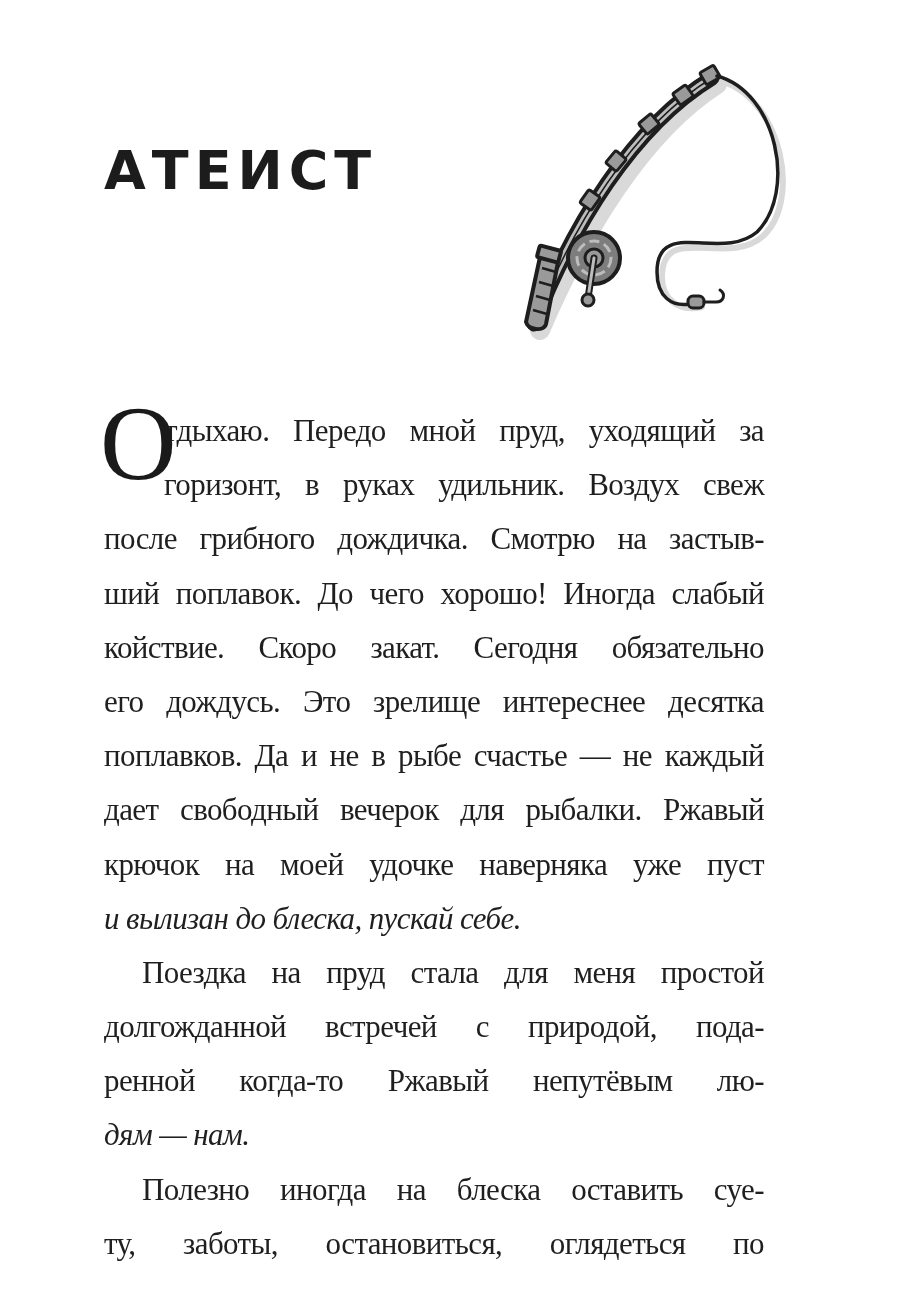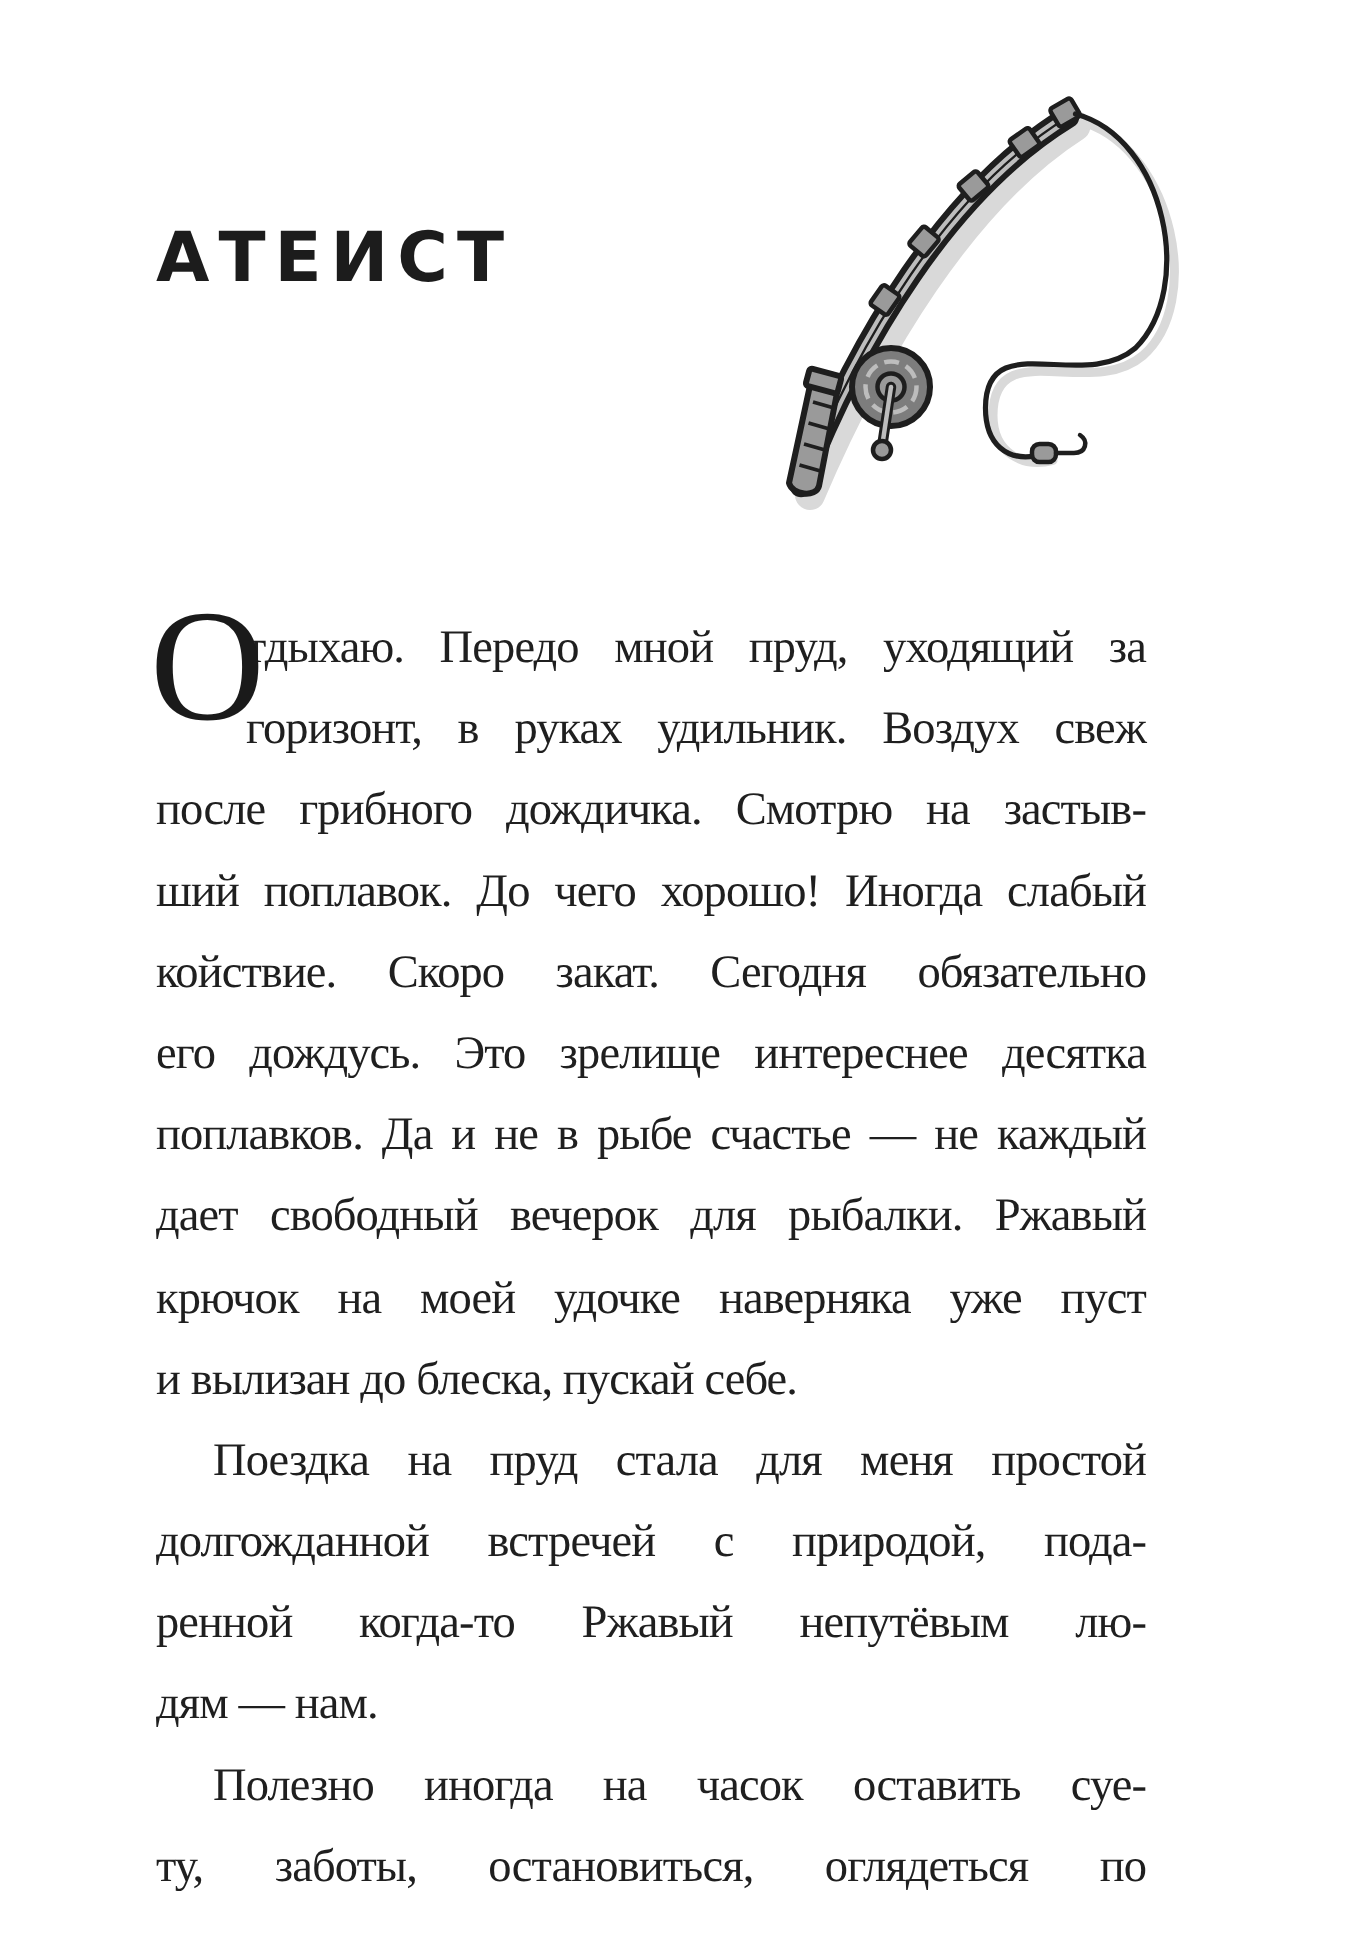--- a/index.html
+++ b/index.html
@@ -1,36 +1,36 @@
 <!DOCTYPE html>
 <html><head>
 <meta charset="utf-8">
 <style>
   html, body { margin: 0; padding: 0; background: #ffffff; }
   body { width: 905px; height: 1299px; position: relative; overflow: hidden; color: #1f1f1f; }
   .page { position: absolute; left: 0; top: 0; width: 905px; height: 1299px; background: #fff; }
   .title {
     position: absolute; left: 104px; top: 146px;
     font-family: "DejaVu Sans", sans-serif; font-weight: bold;
-    font-size: 46px; letter-spacing: 6px; color: #1c1c1c; margin: 0;
+    font-size: 54px; letter-spacing: 6px; color: #1c1c1c; margin: 0;
     line-height: 50px;
   }
   .illustration { position: absolute; left: 512px; top: 62px; width: 290px; height: 285px; }
   .body-text {
     position: absolute; left: 104px; top: 398px; width: 660px;
     font-family: "Liberation Serif", serif; font-size: 31px; line-height: 42.2px;
     color: #1f1f1f;
   }
   .line {
     display: block; height: 42.2px; white-space: nowrap;
     text-align: justify; text-align-last: justify; letter-spacing: -0.6px;
     word-spacing: 0px;
     margin-top: 12px;
   }
-  .line.last { text-align-last: left; }
+  .line.last { text-align-last: left; font-style: italic; }
   .line.indent { padding-left: 38px; }
   .line.dropped { padding-left: 60px; }
   .dropcap {
     position: absolute; left: -4px; top: -2px;
     font-family: "Liberation Serif", serif; font-size: 106px; line-height: 96px; color: #1a1a1a;
   }
 </style>
 </head>
 <body>
 
@@ -101,18 +101,18 @@
     </div>
 
     <div>
       <span class="line indent">Поездка на пруд стала для меня простой</span>
       <span class="line">долгожданной встречей с природой, пода-</span>
       <span class="line">ренной когда-то Ржавый непутёвым лю-</span>
       <span class="line last">дям — нам.</span>
     </div>
 
     <div>
-      <span class="line indent">Полезно иногда на часок оставить суе-</span>
+      <span class="line indent">Полезно иногда на блеска оставить суе-</span>
       <span class="line">ту, заботы, остановиться, оглядеться по</span>
     </div>
   </div>
 
 </div>
 
 </body></html>

